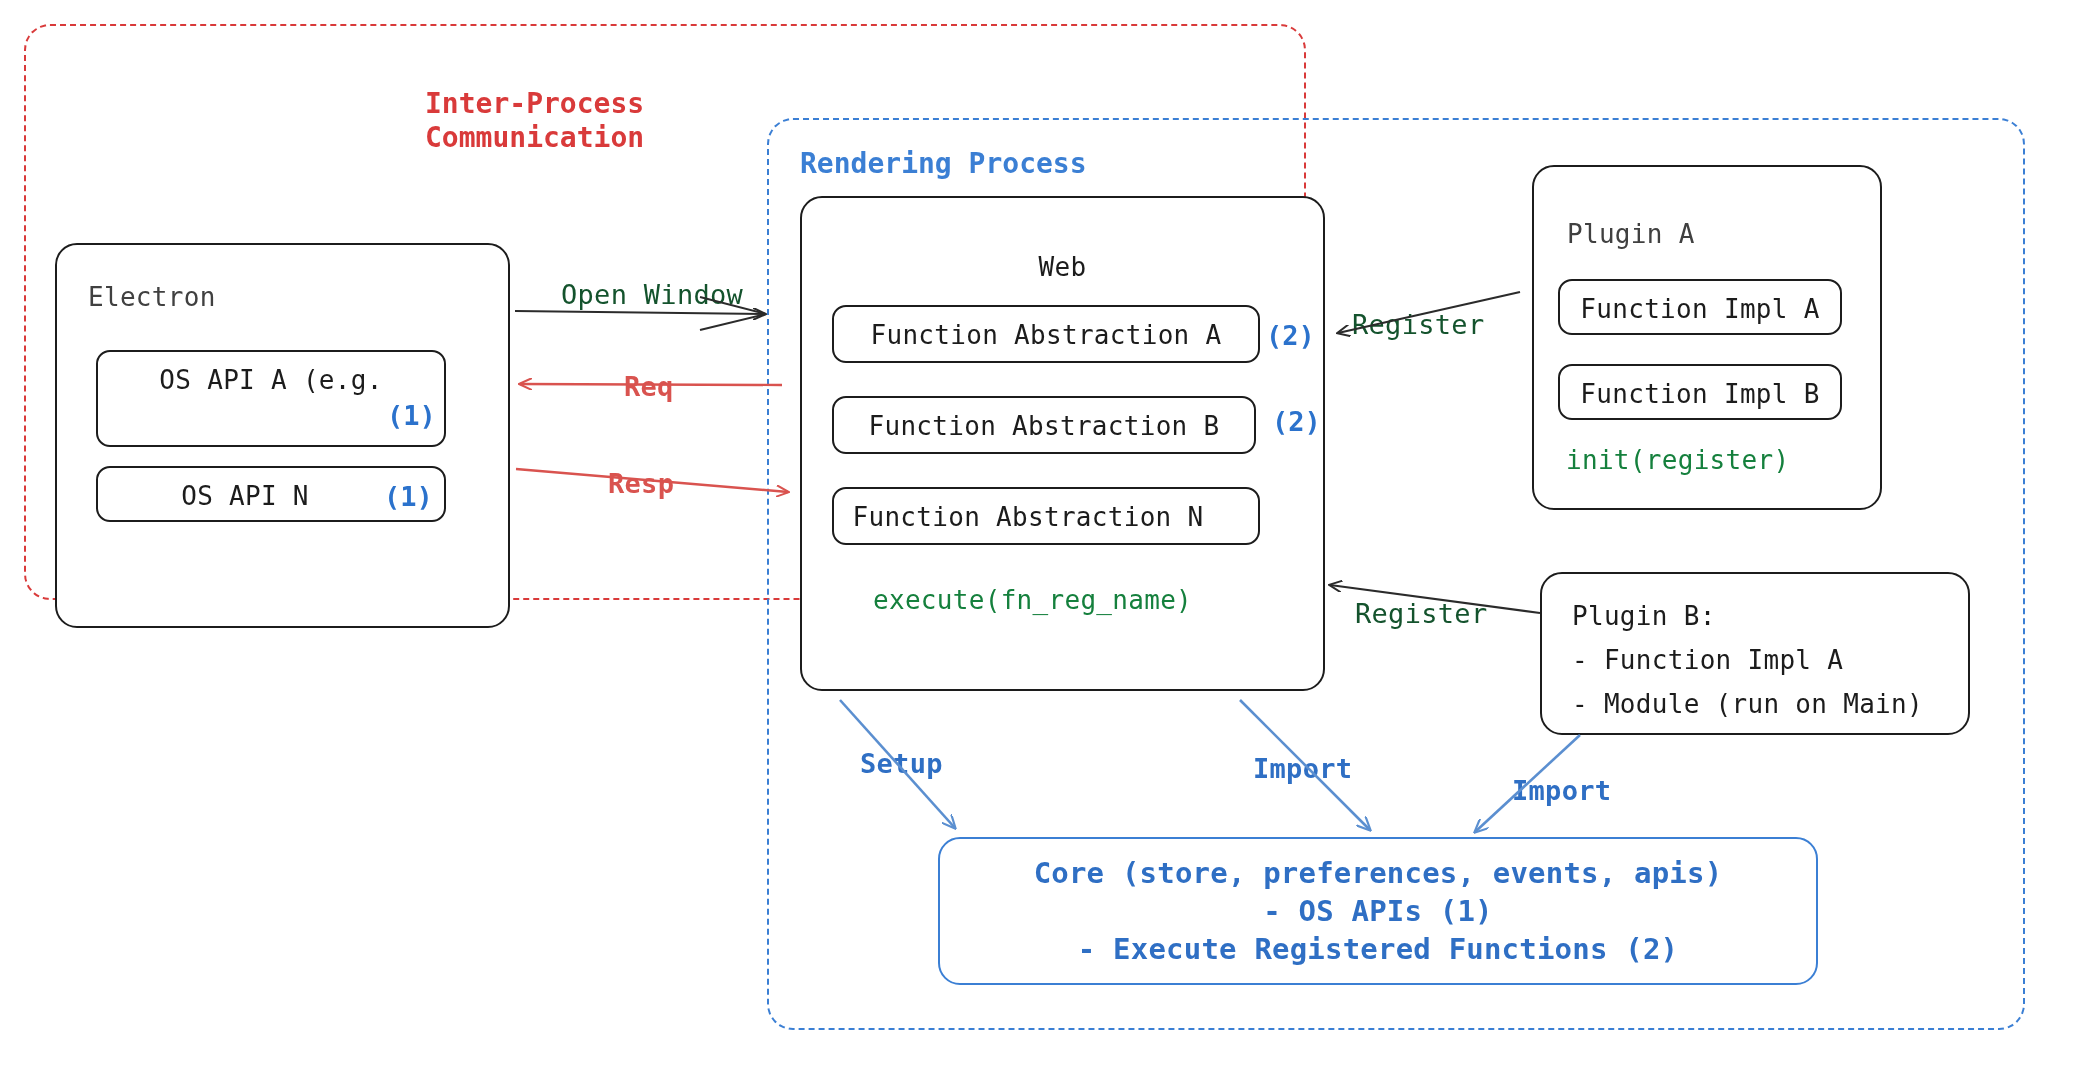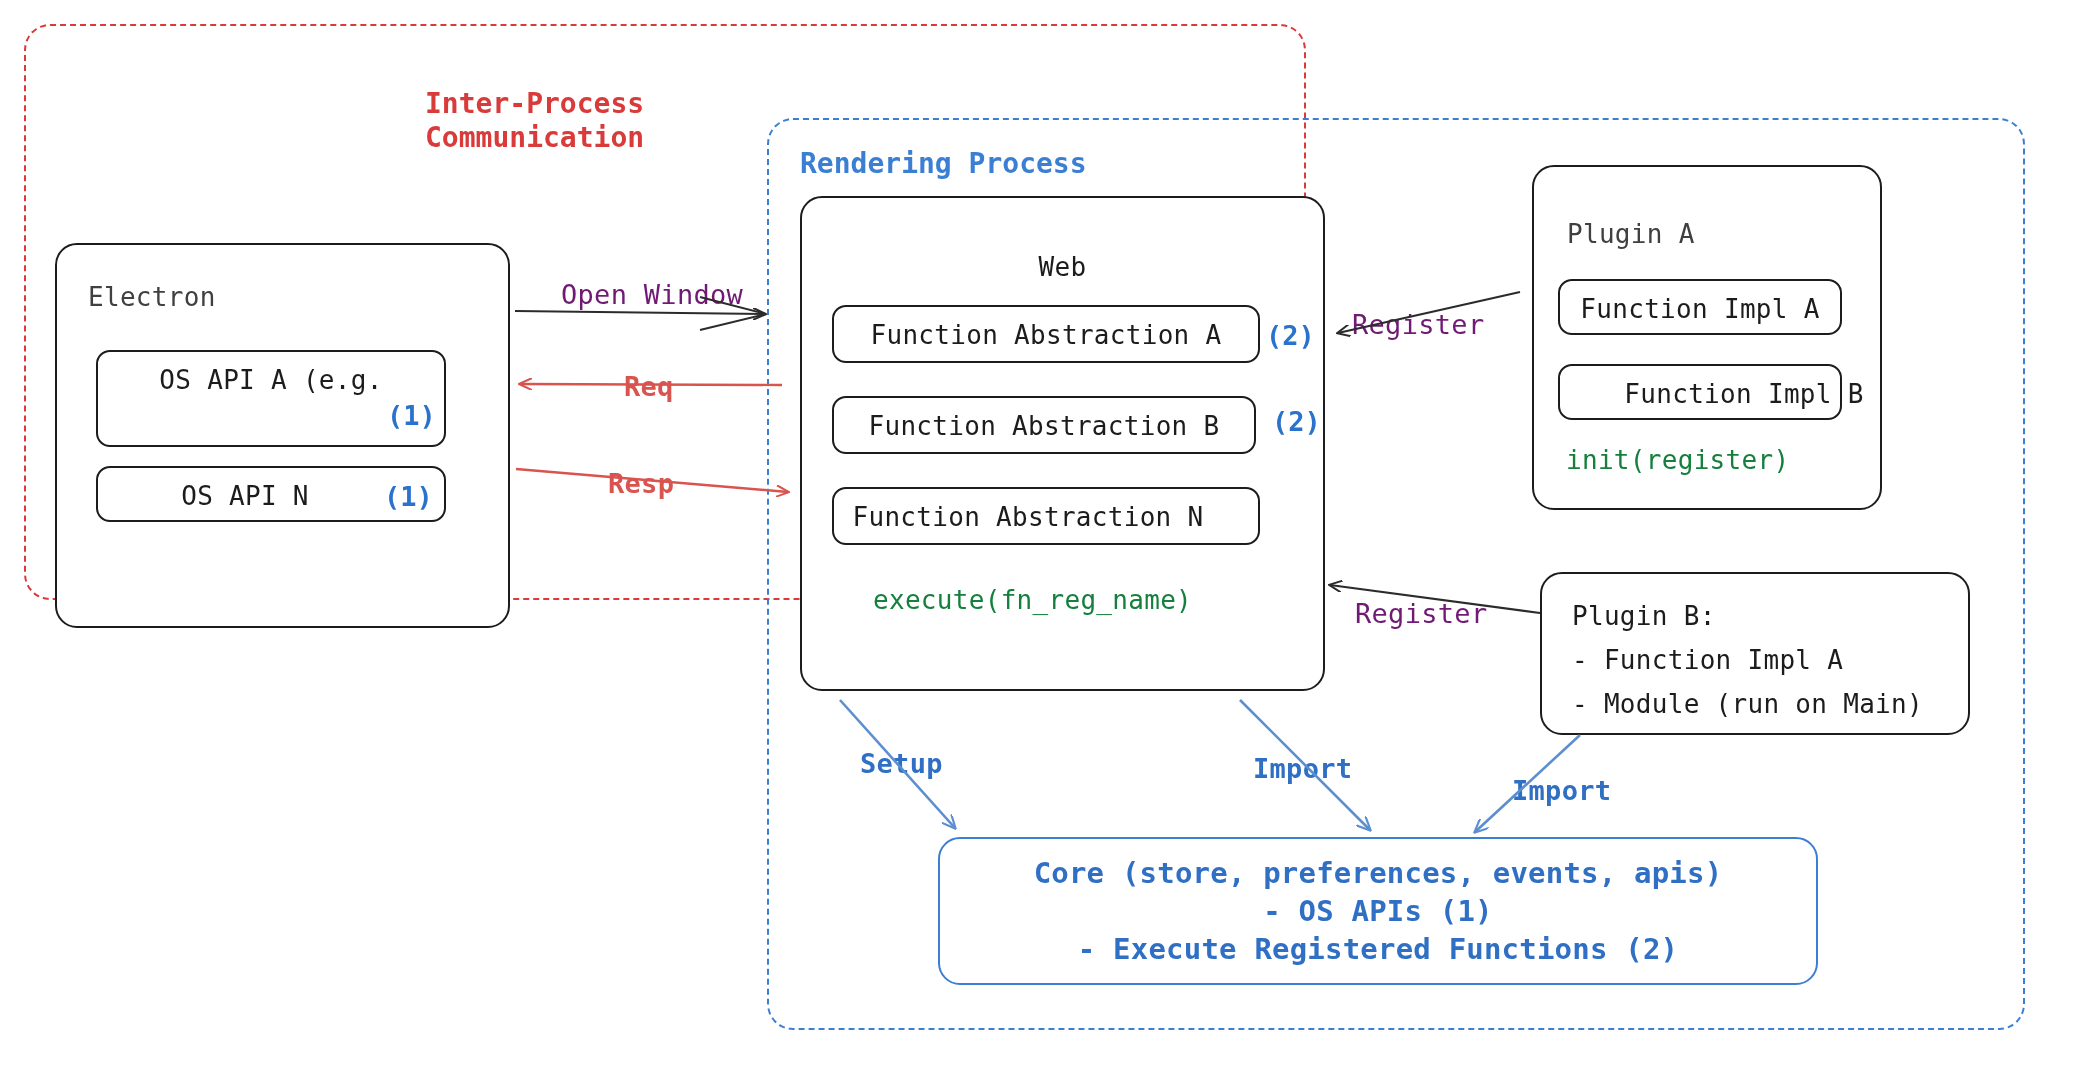--- a/index.html
+++ b/index.html
@@ -74,21 +74,21 @@
     font-weight:600;
   }
 
   
   .edge-label{
     position:absolute;
     font-size:27px;
     white-space:nowrap;
     letter-spacing:0.3px;
   }
-  .edge-label.black{color:#701a75;}
+  .edge-label.black{color:#14532d;}
   .edge-label.red{color:#d9534f;font-weight:600;}
   .edge-label.blue{color:#2f6fc4;font-weight:600;}
 
   
   .core-box{
     position:absolute;
     box-sizing:border-box;
     border:2.4px solid #3b7fd4;
     border-radius:22px;
     background:#ffffff;
@@ -158,21 +158,21 @@
   <div class="free-text" style="left:845px;top:585px;margin-left:28px;">execute(fn_reg_name)</div>
 
   <div class="node" style="left:1532px;top:165px;width:350px;height:345px;"></div>
 
   <div class="node-title" style="left:1567px;top:219px;">Plugin A</div>
 
   <div class="node inner" style="left:1558px;top:279px;width:284px;height:56px;"></div>
   <div class="cell-label" style="left:1558px;top:294px;width:284px;">Function Impl A</div>
 
   <div class="node inner" style="left:1558px;top:364px;width:284px;height:56px;"></div>
-  <div class="cell-label" style="left:1558px;top:379px;width:284px;padding-left:44px;">Function Impl B</div>
+  <div class="cell-label" style="left:1558px;top:379px;width:284px;">Function Impl B</div>
 
   <div class="free-text" style="left:1566px;top:445px;">init(register)</div>
 
   <div class="node" style="left:1540px;top:572px;width:430px;height:163px;"></div>
 
   <div class="plugin-list-line" style="left:1572px;top:601px;">Plugin B:</div>
 
   <div class="plugin-list-line" style="left:1572px;top:645px;">- Function Impl A</div>
 
   <div class="plugin-list-line" style="left:1572px;top:689px;">- Module (run on Main)</div>

